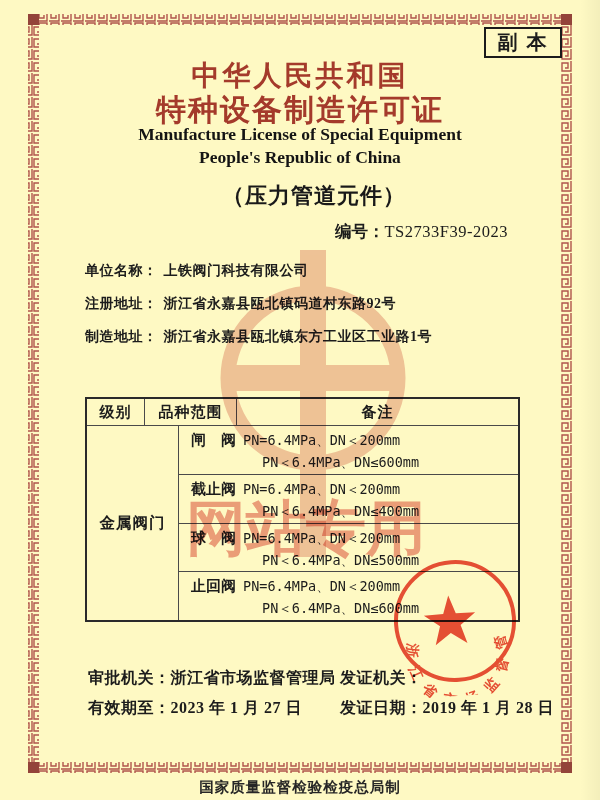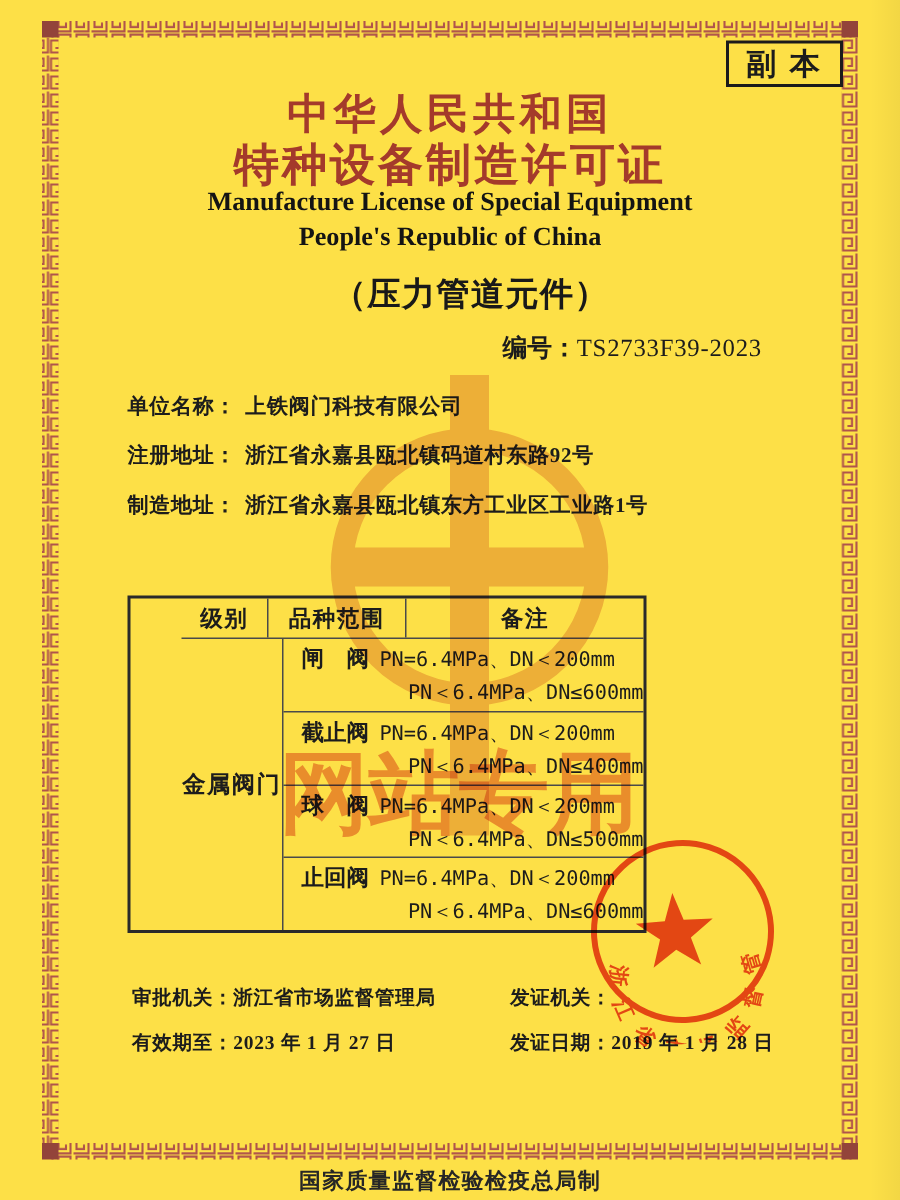--- a/index.html
+++ b/index.html
@@ -1,17 +1,17 @@
 <!DOCTYPE html>
 <html><head>
 <meta charset="utf-8">
 <style>
   html,body{margin:0;padding:0;background:#ffffff;}
   #page{
-    position:relative;width:600px;height:800px;background:#fde047;
+    position:relative;width:600px;height:800px;background:#fef9c3;
     overflow:hidden;font-family:"Liberation Serif","DejaVu Serif",serif;color:#1c1c1c;
   }
   #page *{box-sizing:border-box;}
   .abs{position:absolute;white-space:nowrap;}
 
   
   .frame{position:absolute;left:0;top:0;z-index:1;pointer-events:none;}
 
   
   .badge{
@@ -34,42 +34,42 @@
   .lic-no .lbl{font-weight:600;}
   .lic-no .val{letter-spacing:0.5px;}
 
   
   .info-row{left:85px;font-size:14px;font-weight:600;letter-spacing:0.5px;z-index:2;}
   .info-row .val{margin-left:6px;}
   .r1{top:262px;} .r2{top:295px;} .r3{top:328px;}
   .statement{left:112px;top:356px;font-size:16.5px;font-weight:600;letter-spacing:0.5px;z-index:2;}
 
   
-  .lic-table{left:85px;top:397px;width:346px;height:225px;border:2.5px solid #2a2a2a;
-             display:flex;flex-direction:column;z-index:2;background:transparent;padding-left:34px;}
+  .lic-table{left:85px;top:397px;width:435px;height:225px;border:2.5px solid #2a2a2a;
+             display:flex;flex-direction:column;z-index:2;background:transparent;}
   .thead{display:flex;height:27px;border-bottom:1px solid #4a4a4a;}
   .tbody{display:flex;flex:1;}
   .c1{width:58px;} .c2{width:92px;} .c3{flex:1;}
   .th{display:flex;align-items:center;justify-content:center;
       font-size:15px;font-weight:600;letter-spacing:1px;}
   .th.c1,.td.c1{border-right:1px solid #4a4a4a;}
   .th.c2,.td.c2{border-right:1px solid #4a4a4a;}
   .td{display:flex;align-items:center;justify-content:center;
       font-size:15.5px;font-weight:600;letter-spacing:1px;}
   .remarks{display:flex;flex-direction:column;}
   .remark-row{flex:1;padding:3px 0 0 12px;}
   .remark-row + .remark-row{border-top:1px solid #4a4a4a;}
   .rline{height:22px;line-height:22px;font-size:13.5px;}
   .vname{display:inline-block;width:52px;font-size:15px;font-weight:600;
          font-family:Liberation Mono, monospace;}
   .vval{font-family:"DejaVu Sans Mono","Liberation Mono",monospace;letter-spacing:0;}
   .rline2{padding-left:71px;}
 
   
-  .b-row{font-size:13px;font-weight:600;letter-spacing:0.5px;z-index:2;}
+  .b-row{font-size:16px;font-weight:600;letter-spacing:0.5px;z-index:2;margin-top:12px;}
   .b1L{left:88px;top:656px;} .b1R{left:340px;top:656px;}
   .b2L{left:88px;top:686px;} .b2R{left:340px;top:686px;}
 
   .made-by{left:0;top:778px;width:100%;text-align:center;font-size:14.5px;
            font-weight:600;letter-spacing:1px;color:#262626;z-index:2;}
 
   
   .wm-logo{position:absolute;left:203px;top:242px;z-index:3;pointer-events:none;
            mix-blend-mode:multiply;}
   .wm-text{left:186px;top:489px;font-family:"Liberation Sans","DejaVu Sans",sans-serif;

